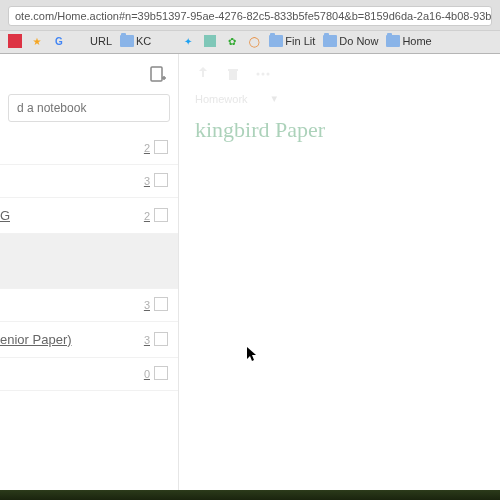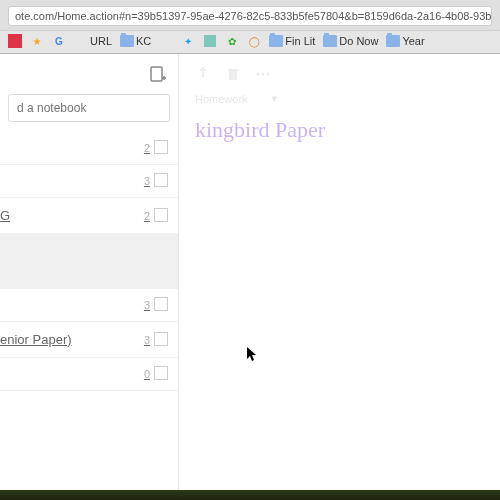--- a/index.html
+++ b/index.html
@@ -23,21 +23,21 @@
     .nb-item.selected { background:#f0f0f0; }
     .nb-label { font-size:13px; color:#666; white-space:nowrap; overflow:hidden; text-overflow:ellipsis; }
     .nb-meta { display:flex; align-items:center; gap:6px; color:#b0b0b0; font-size:11px; }
     .stack { display:inline-block; width:12px; height:12px; background:#ccc; position:relative; }
     .stack::after { content:""; position:absolute; top:-2px; left:-2px; width:12px; height:12px; border:1px solid #ccc; background:#fff; }
     .main { flex:1; position:relative; background:#fff; opacity:0.35; }
     .note-head { padding:12px 16px 6px; }
     .tool-row { display:flex; align-items:center; gap:14px; color:#bbb; margin-bottom:10px; }
     .tool-ic { width:16px; height:16px; display:inline-block; }
     .crumbs { font-size:11px; color:#bbb; display:flex; gap:24px; align-items:center; margin-bottom:12px;}
-    .title { font-family: Georgia, serif; font-size:22px; color:#6d28d9; font-weight:400; margin-bottom:18px; }
+    .title { font-family: Georgia, serif; font-size:22px; color:#15803d; font-weight:400; margin-bottom:18px; }
     .attach { border:1px solid #eee; border-radius:3px; display:inline-block; padding:6px 10px; }
     .attach-name { color:#7fc7b8; font-size:12px; }
     .attach-sz { font-size:10px; color:#bbb; }
     .cursor { position:absolute; left:250px; top:349px; transform:translate(-3px,-2px); }
     .cursor svg { width:12px; height:16px; }
     .desktop-bg { position:absolute; left:0; right:0; bottom:0; height:10px; background:linear-gradient(#2b3a1a,#1a240e); }
   </style>
 </head>
 <body>
 
@@ -105,21 +105,21 @@
       <span class="bm">
         <span class="bm-icon">
           <span class="folder-icon"></span>
         </span>
         <span>Do Now</span>
       </span>
       <span class="bm">
         <span class="bm-icon">
           <span class="folder-icon"></span>
         </span>
-        <span>Year</span>
+        <span>Home</span>
       </span>
     </div>
 </div>
 
 <div class="app">
   <div class="sidebar">
     <div class="sb-top">
       <span class="newnb">
         <svg viewBox="0 0 20 20" fill="none" stroke="#888" stroke-width="1.5">
           <rect x="3" y="3" width="11" height="14" rx="1"></rect>

